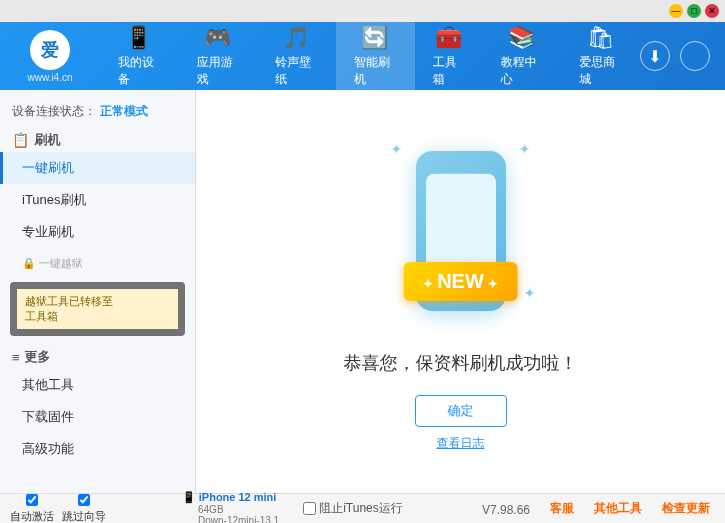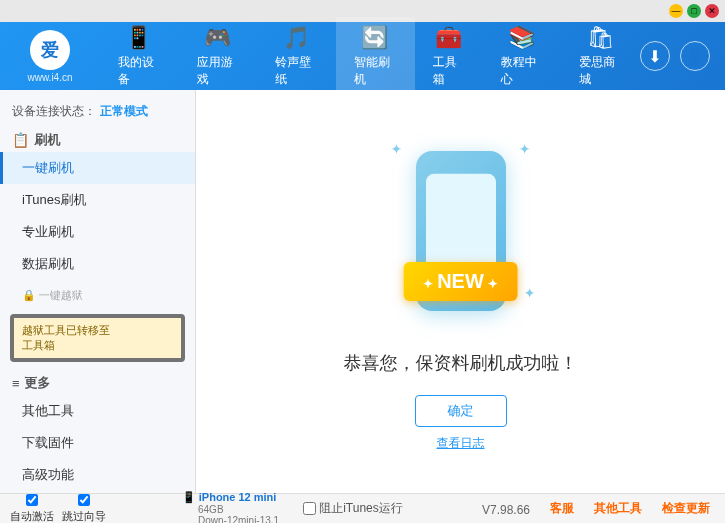--- a/index.html
+++ b/index.html
@@ -106,21 +106,21 @@
     .sidebar-item.active {
       background: #e3f2fd;
       color: #1976D2;
       border-left: 3px solid #1976D2;
       padding-left: 19px;
     }
     .sidebar-item.disabled { color: #aaa; cursor: default; }
     .sidebar-warning-box {
       margin: 4px 10px;
       background: #fff3cd;
-      border: 4px solid #737373;
+      border: 7px solid #737373;
       border-radius: 4px;
       padding: 5px 8px;
       font-size: 11px; color: #856404;
     }
     .sidebar-more-header {
       display: flex; align-items: center; gap: 5px;
       padding: 8px 12px 3px;
       font-size: 13px; color: #555; font-weight: bold;
     }
 
@@ -333,23 +333,20 @@
 
     <div class="sidebar-item active">
       <span>一键刷机</span>
     </div>
     <div class="sidebar-item">
       <span>iTunes刷机</span>
     </div>
     <div class="sidebar-item">
       <span>专业刷机</span>
     </div>
-    <div class="sidebar-item">
-      <span>数据刷机</span>
-    </div>
 
     <div class="sidebar-item disabled">
       <span style="font-size:11px; color:#aaa;">🔒 <span>一键越狱</span></span>
     </div>
     <div class="sidebar-warning-box">
       <span>越狱工具已转移至<br>工具箱</span>
     </div>
 
     <div class="sidebar-more-header">
       <span style="font-size:13px; color:#555;">≡</span>

